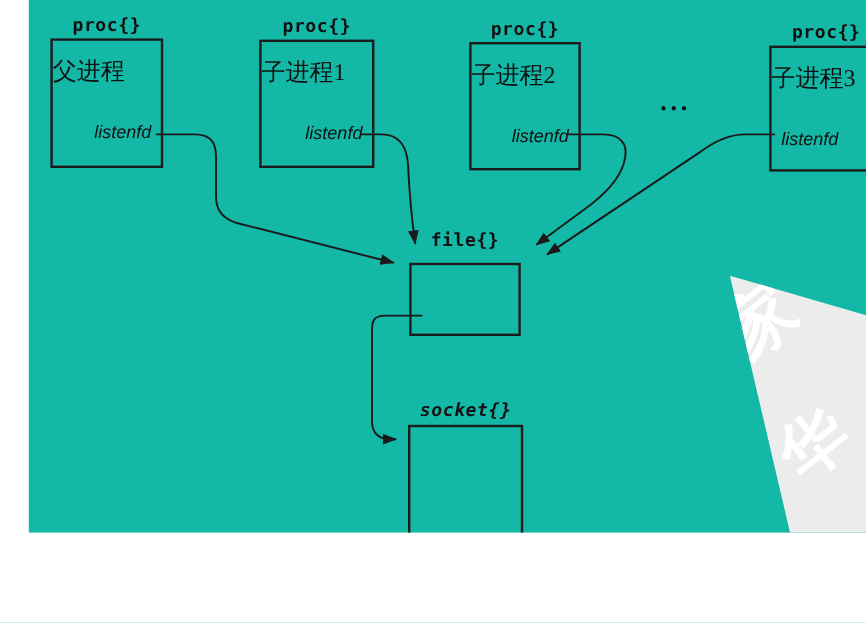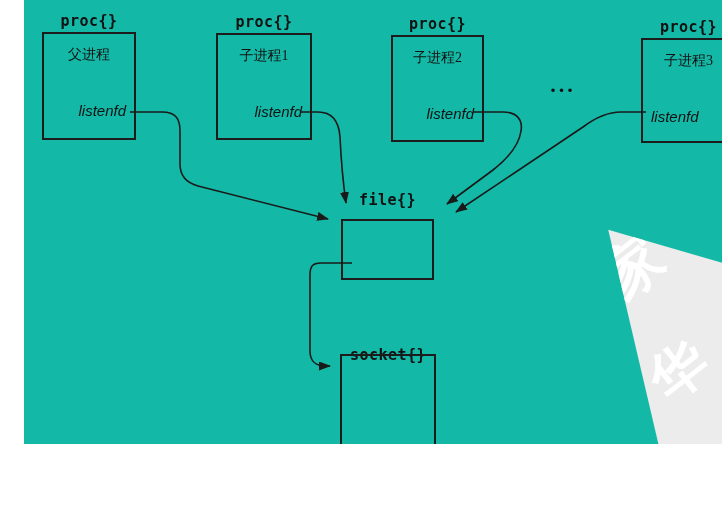--- a/index.html
+++ b/index.html
@@ -9,22 +9,22 @@
     font-family:"Liberation Serif", serif; color:#151515;margin-left:24px;
   }
   .struct-title {
     position:absolute; text-align:center;
     font-family:"DejaVu Sans Mono", monospace;
     font-weight:bold; font-size:15px; letter-spacing:0.5px; color:#111;
     white-space:nowrap;
   }
   .proc-box { position:absolute; border:2px solid #1c1c1c; box-sizing:border-box; }
   .proc-name {
-    position:absolute; left:0; width:100%; top:12px; text-align:center;
-    font-size:14px; color:#111; white-space:nowrap;
+    position:absolute; left:0; width:100%; top:12px; text-align:left;
+    font-size:20px; color:#111; white-space:nowrap;
   }
   .listenfd {
     position:absolute; top:68px; font-style:italic; font-size:15px;
     font-family:Liberation Sans, sans-serif; color:#111; white-space:nowrap;
   }
   .ellipsis {
     position:absolute; left:516px; top:72px; width:46px; text-align:center;
     font-weight:bold; font-size:22px; letter-spacing:3px; color:#111;
   }
   .plain-box { position:absolute; border:2px solid #1c1c1c; box-sizing:border-box; background:transparent; }
@@ -80,21 +80,21 @@
   <div class="proc-box" style="left:617px; top:38px; width:95px; height:105px;padding-left:17px;">
     <div class="proc-name">子进程3</div>
     <div class="listenfd" style="left:8px;">listenfd</div>
   </div>
 
   <div class="ellipsis">...</div>
 
   <div class="struct-title" style="left:317px; top:191px; width:93px;">file{}</div>
   <div class="plain-box" style="left:317px; top:219px; width:93px; height:61px;"></div>
 
-  <div class="struct-title" style="left:316px; top:346px; width:96px;">socket{}</div>
+  <div class="struct-title" style="left:316px; top:333px; width:96px;font-style:italic;">socket{}</div>
   <div class="plain-box" style="left:316px; top:354px; width:96px; height:120px;"></div>
 
   <svg class="arrow-layer" width="722" height="519" viewBox="0 0 722 519">
     <defs>
       <marker id="ah" markerUnits="userSpaceOnUse" markerWidth="13" markerHeight="10" refX="11" refY="4.5" orient="auto">
         <polygon points="0,0 12,4.5 0,9" fill="#1a1a1a"></polygon>
       </marker>
     </defs>
     <path d="M 106 112 L 138 112 C 152 112 156 119 156 131 L 156 164 C 156 177 163 183 174 186 L 304 219" fill="none" stroke="#1a1a1a" stroke-width="1.6" marker-end="url(#ah)"></path>
     <path d="M 276 112 L 294 112 C 309 112 315 123 316 137 C 317 158 319 182 322 203" fill="none" stroke="#1a1a1a" stroke-width="1.6" marker-end="url(#ah)"></path>

